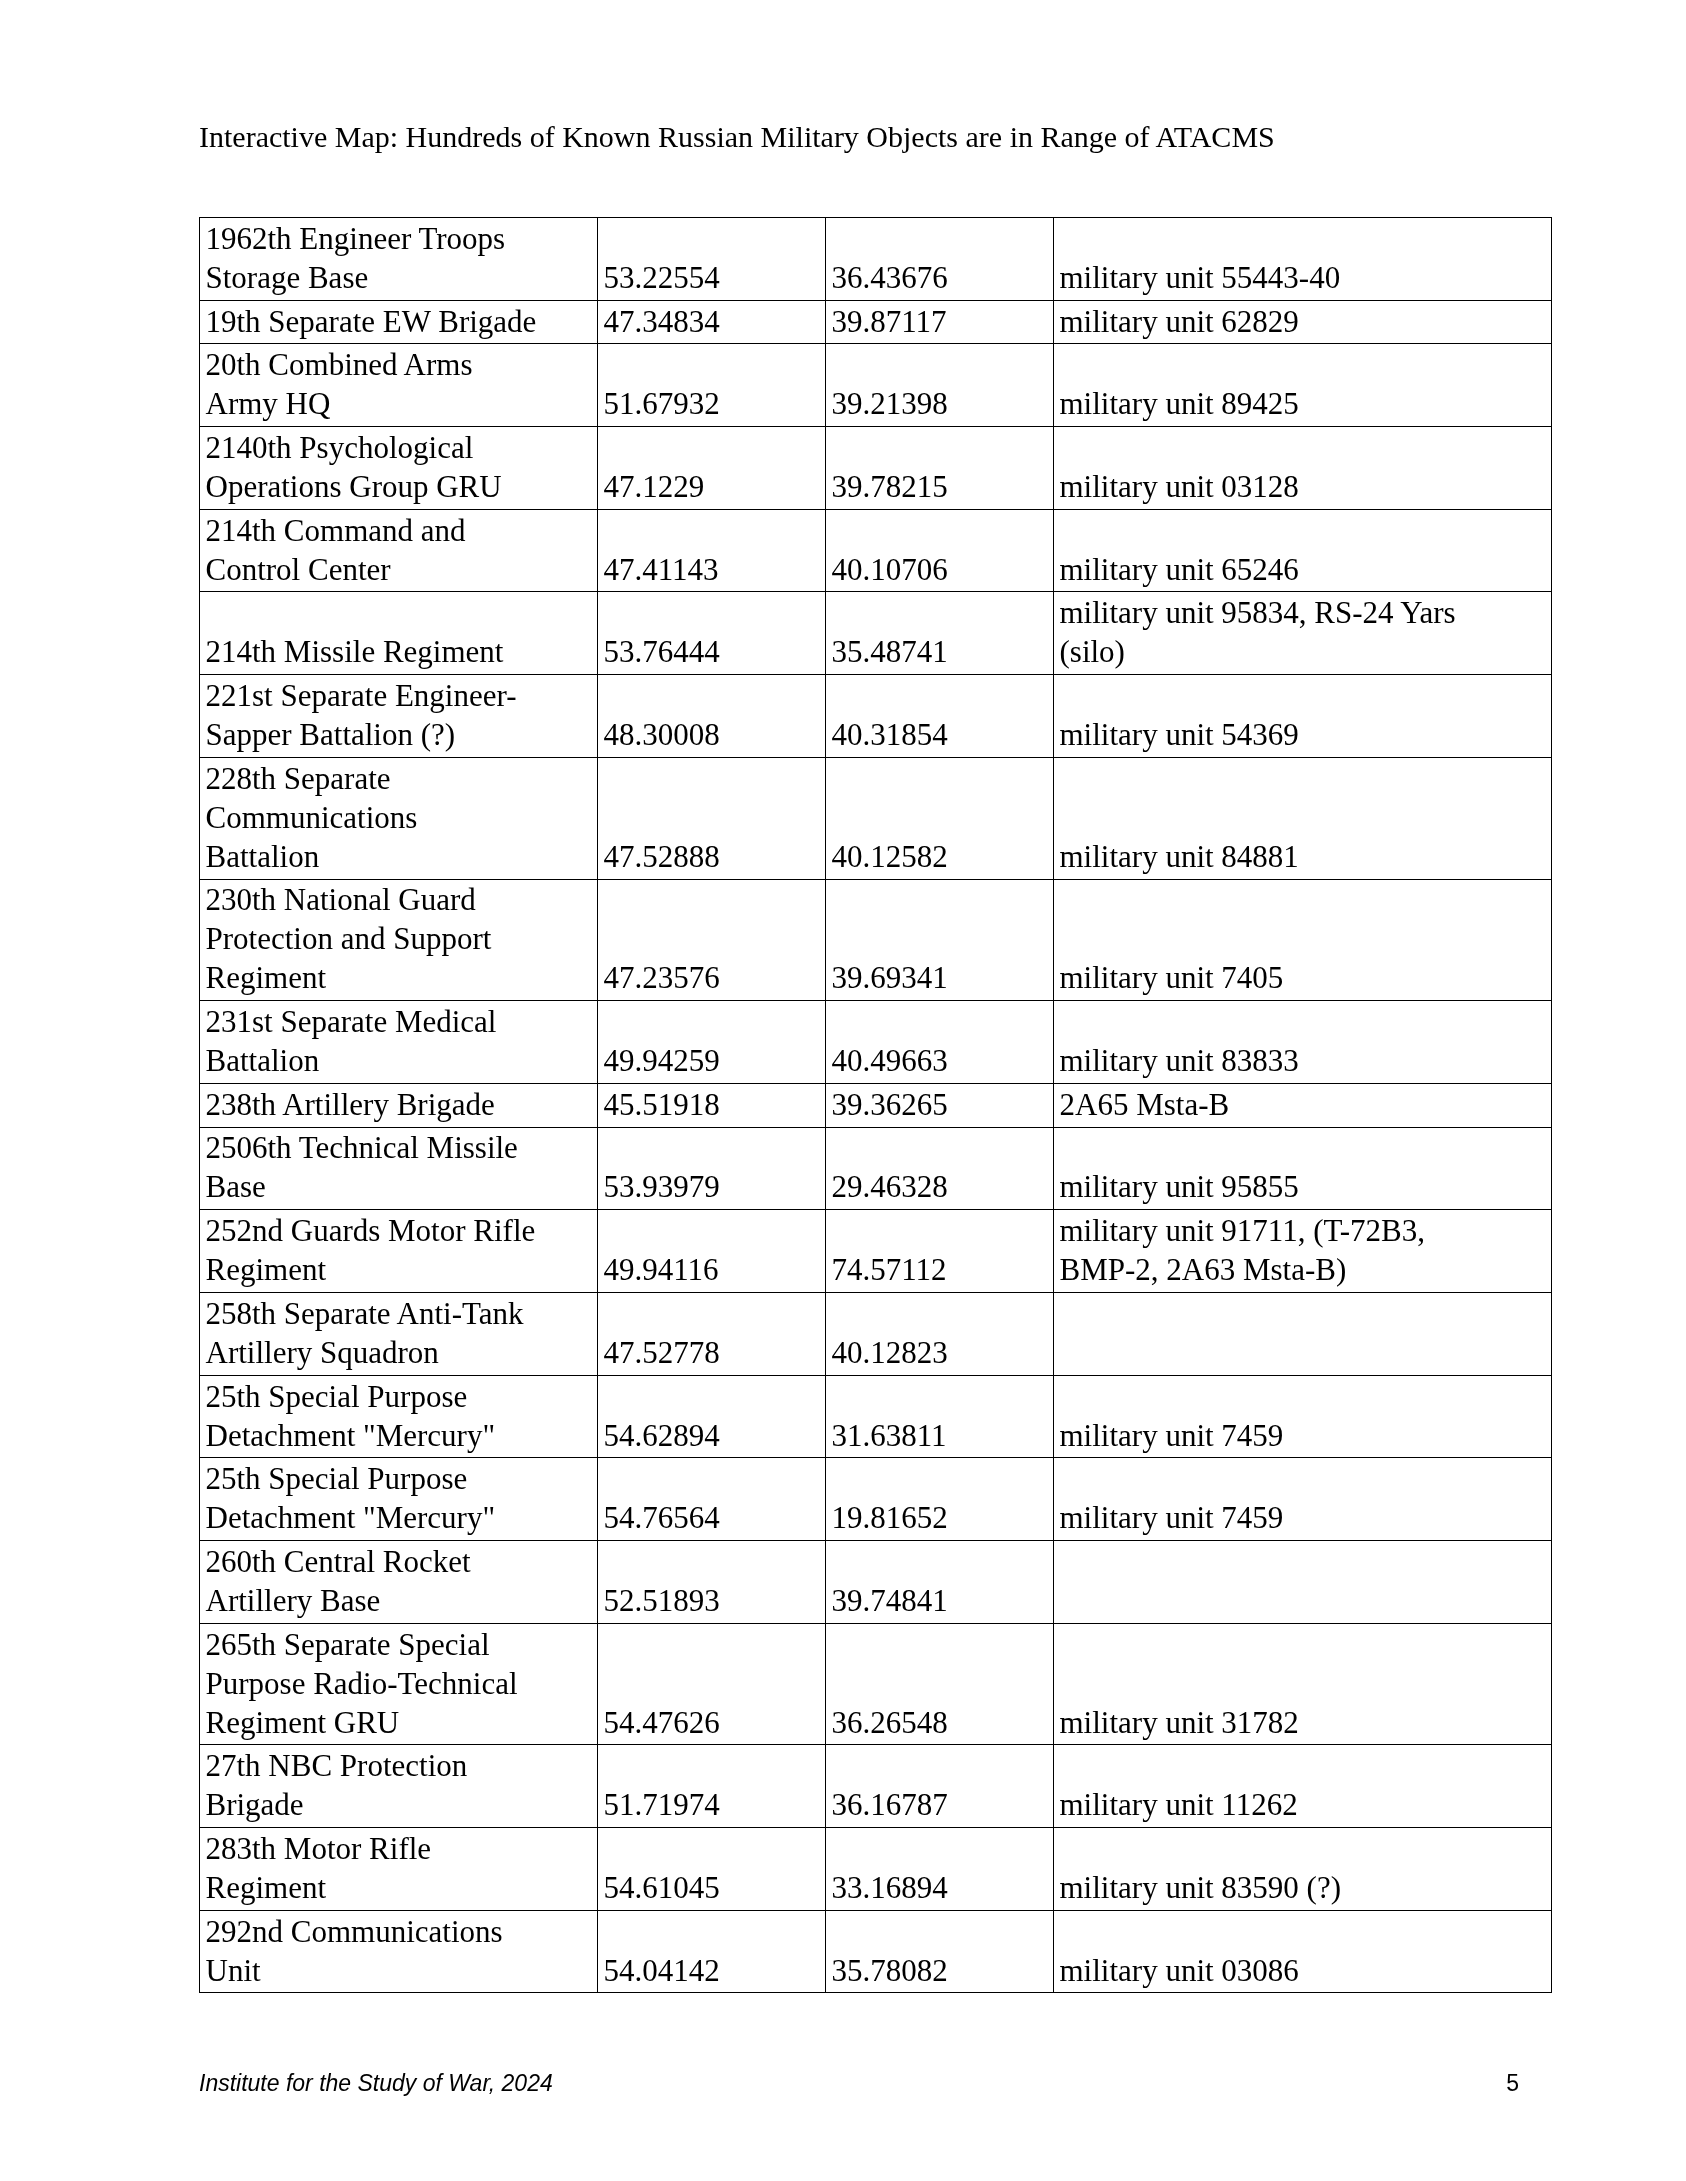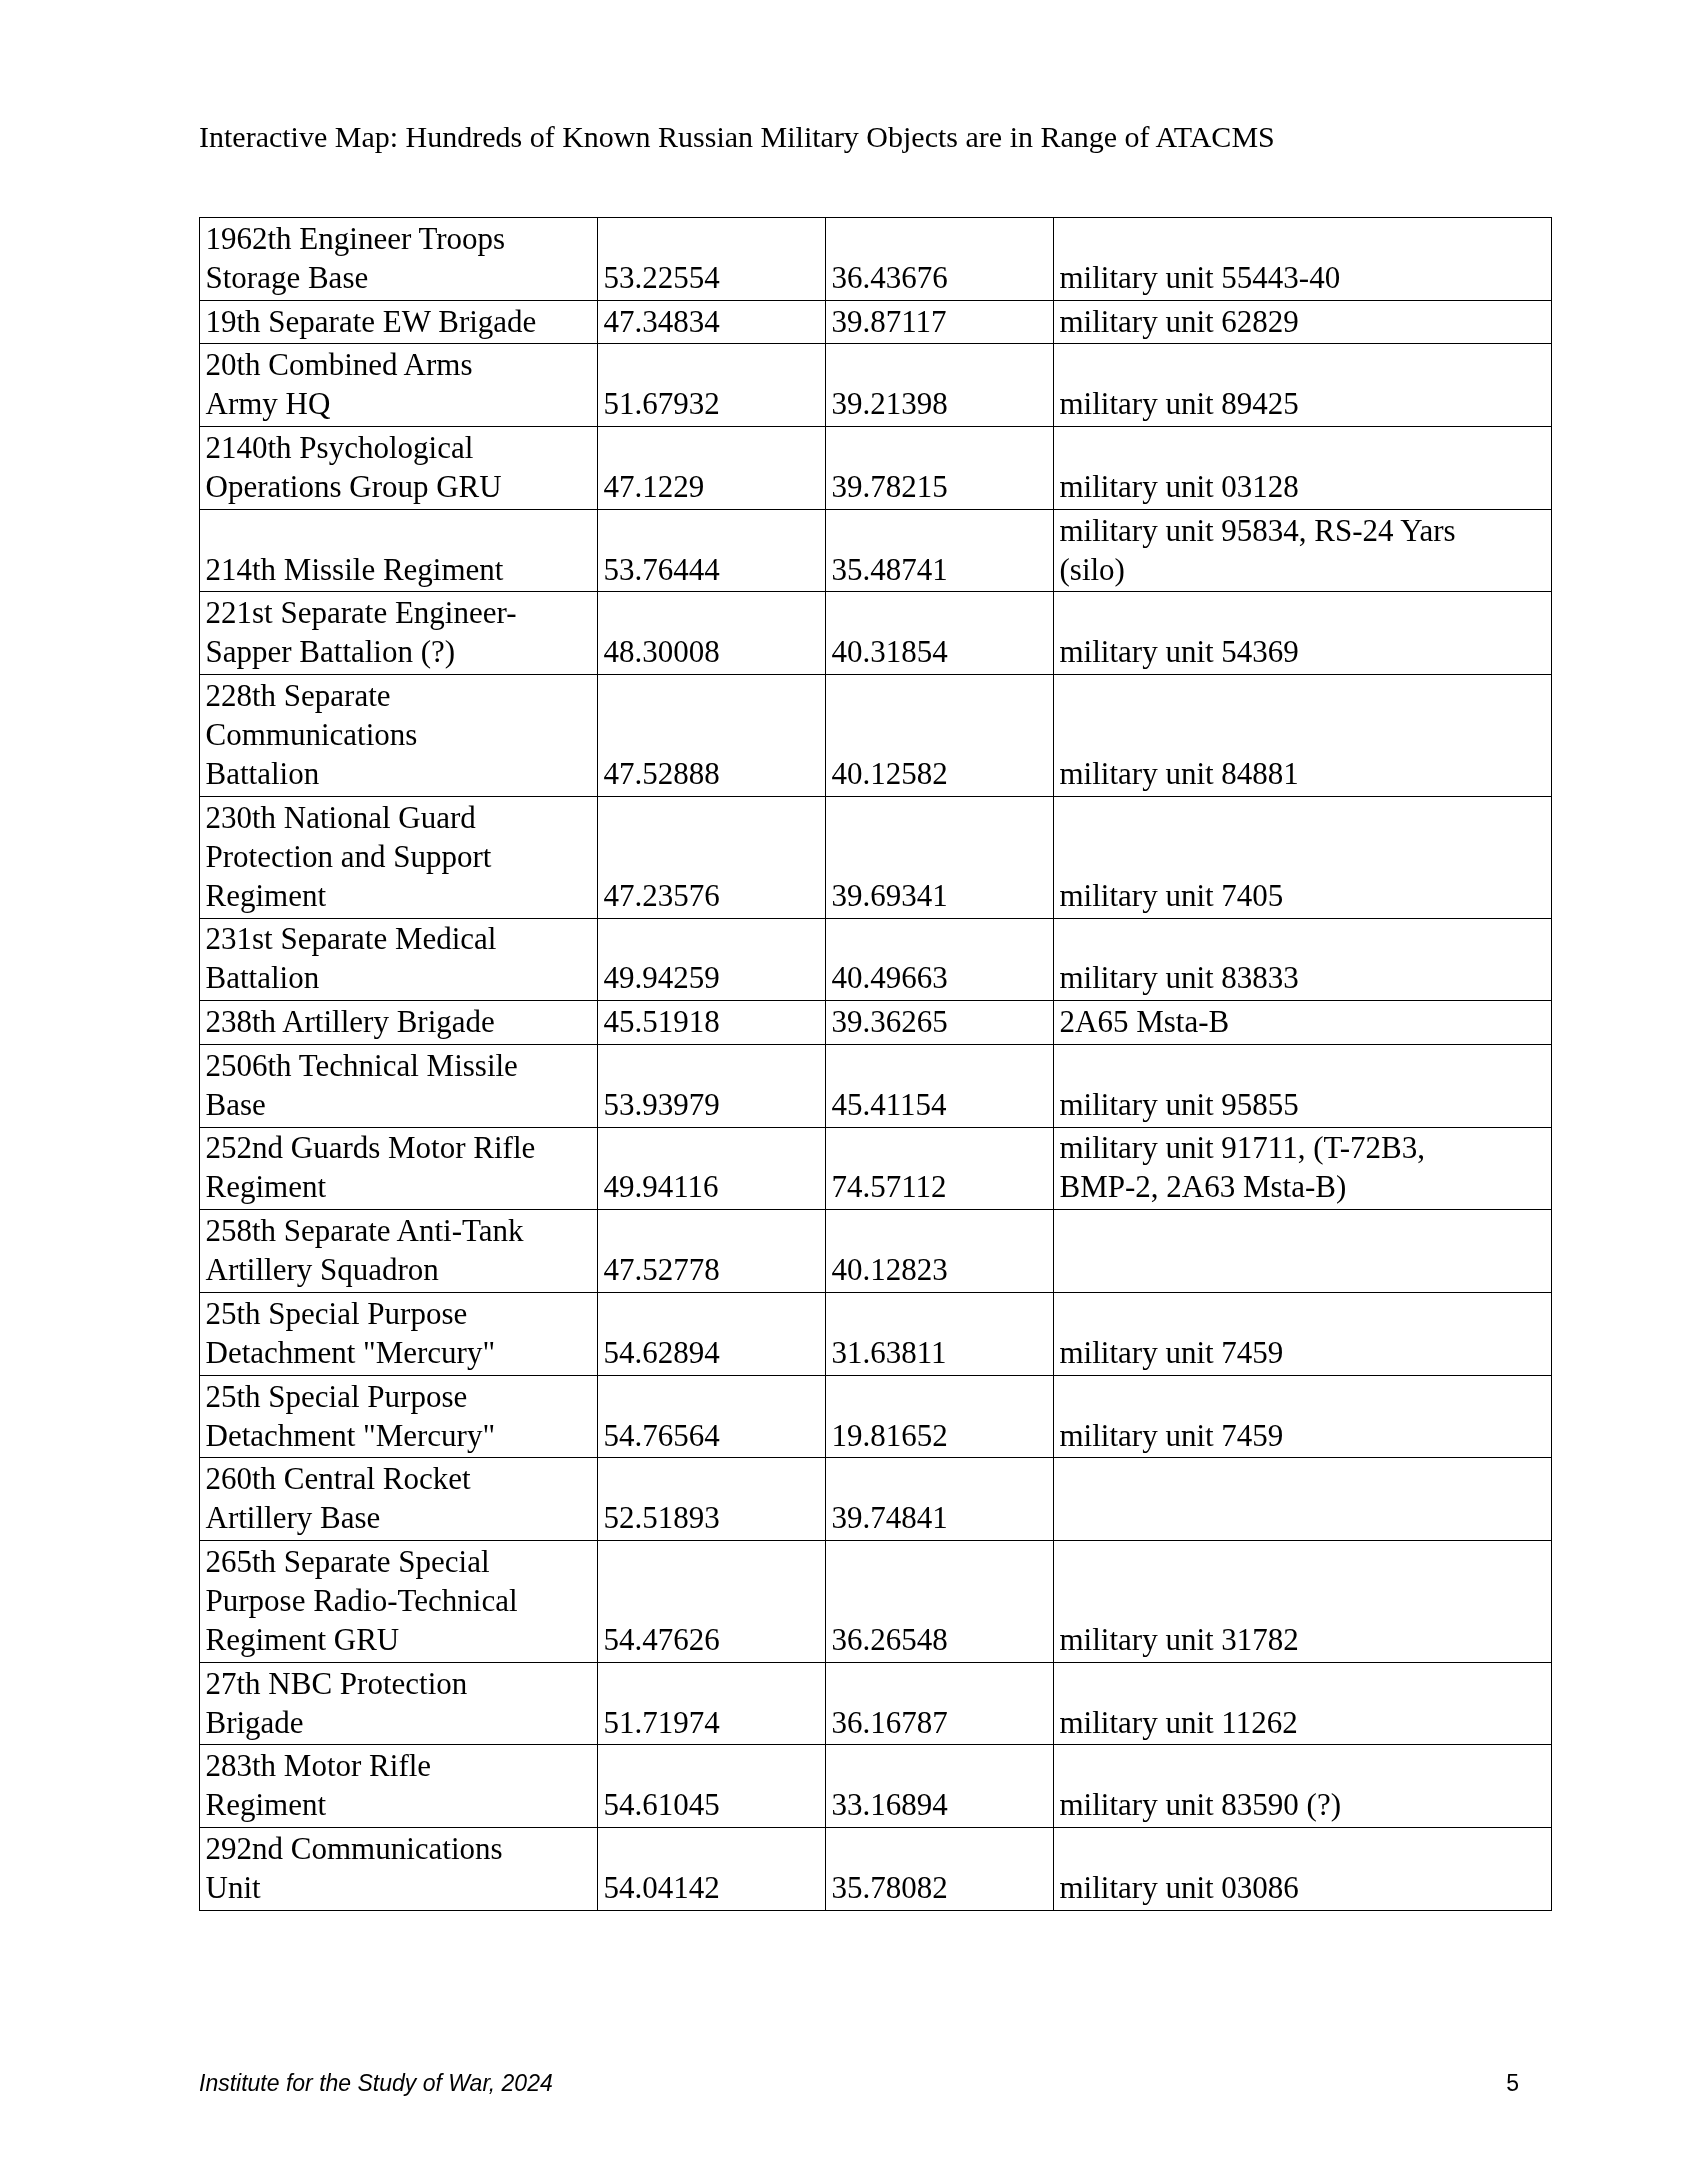--- a/index.html
+++ b/index.html
@@ -100,20 +100,27 @@
           <td>military unit 89425</td>
         </tr>
         <tr>
           <td>2140th Psychological
 Operations Group GRU</td>
           <td>47.1229</td>
           <td>39.78215</td>
           <td>military unit 03128</td>
         </tr>
         <tr>
+          <td>214th Command and
+Control Center</td>
+          <td>47.41143</td>
+          <td>40.10706</td>
+          <td>military unit 65246</td>
+        </tr>
+        <tr>
           <td>214th Missile Regiment</td>
           <td>53.76444</td>
           <td>35.48741</td>
           <td>military unit 95834, RS-24 Yars
 (silo)</td>
         </tr>
         <tr>
           <td>221st Separate Engineer-
 Sapper Battalion (?)</td>
           <td>48.30008</td>
@@ -146,21 +153,21 @@
         <tr>
           <td>238th Artillery Brigade</td>
           <td>45.51918</td>
           <td>39.36265</td>
           <td>2A65 Msta-B</td>
         </tr>
         <tr>
           <td>2506th Technical Missile
 Base</td>
           <td>53.93979</td>
-          <td>45.41154</td>
+          <td>29.46328</td>
           <td>military unit 95855</td>
         </tr>
         <tr>
           <td>252nd Guards Motor Rifle
 Regiment</td>
           <td>49.94116</td>
           <td>74.57112</td>
           <td>military unit 91711, (T-72B3,
 BMP-2, 2A63 Msta-B)</td>
         </tr>

